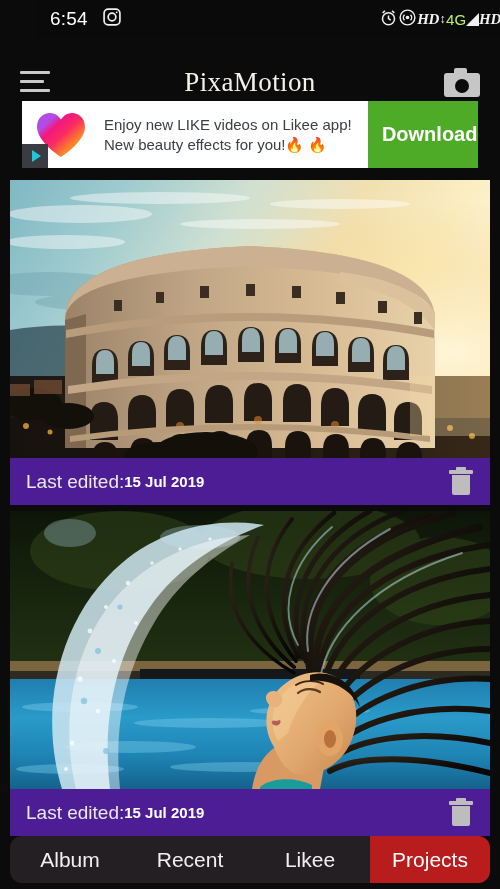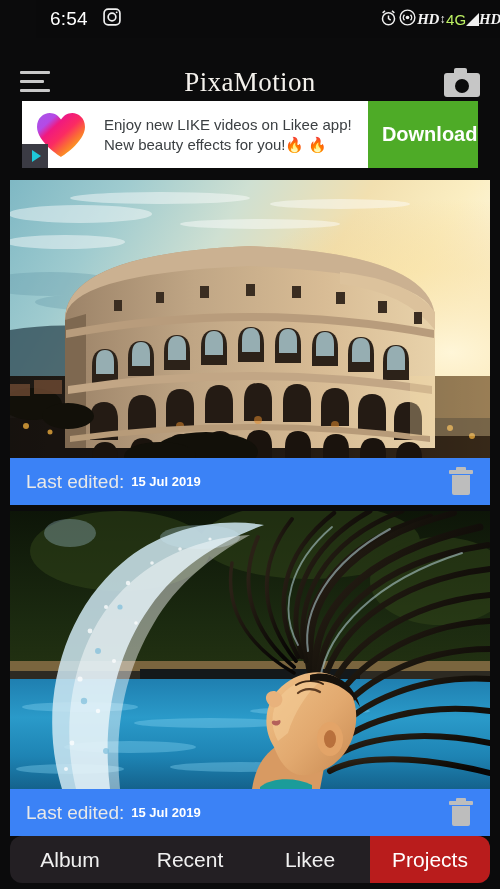--- a/index.html
+++ b/index.html
@@ -233,31 +233,30 @@
     width: 480px;
     height: 278px;
     overflow: hidden;
     cursor: pointer;
   }
   .card-footer {
     height: 47px;
     display: flex;
     align-items: center;
     padding: 0 16px;
-    background: #3b82f6;
+    background: #4c1d95;
   }
   .footer-label {
     color: #e8e8e8;
     font-size: 19px;
   }
   .footer-date {
     color: #ffffff;
-    font-size: 13px;
+    font-size: 15px;
     font-weight: bold;
-    margin-left: 7px;
   }
   .trash {
     margin-left: auto;
     position: relative;
     width: 26px; height: 30px;
     cursor: pointer;
   }
   .trash .lid {
     position: absolute;
     top: 3px; left: 1px;

